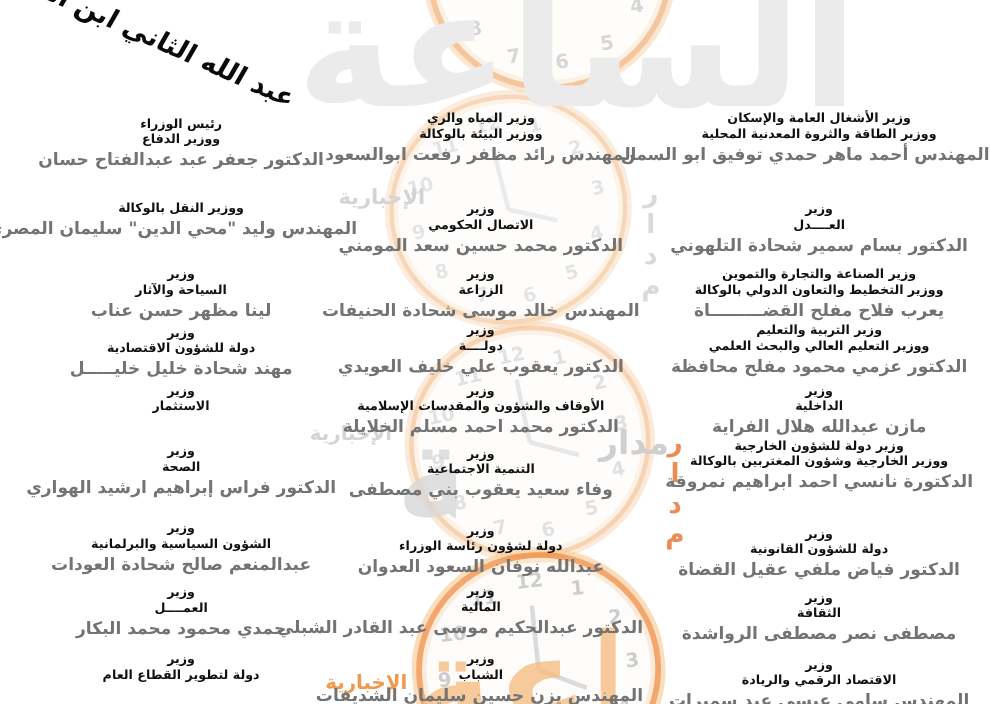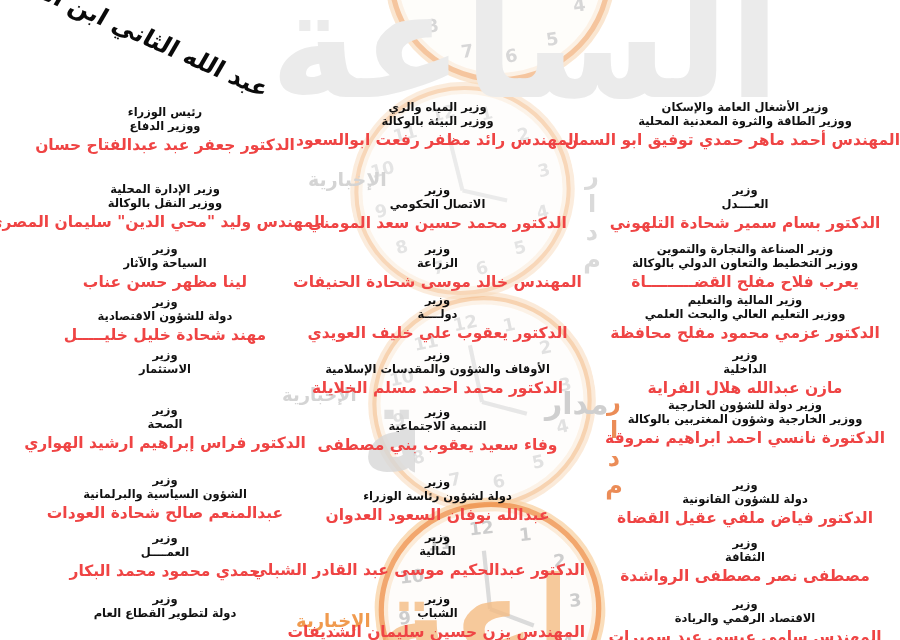--- a/index.html
+++ b/index.html
@@ -21,21 +21,21 @@
   
   .col{position:absolute;top:0;height:522px;z-index:10;}
   #col-right{left:590px;width:310px;}
   #col-middle{left:290px;width:295px;}
   #col-left{left:5px;width:320px;}
   .entry{position:absolute;right:0;left:0;text-align:center;}
   .entry .t{
     font-size:11.5px;font-weight:bold;line-height:14px;color:#101010;white-space:nowrap;
   }
   .entry .n{
-    font-size:15.5px;font-weight:bold;margin-top:3px;color:#ef4444;white-space:nowrap;
+    font-size:15.5px;font-weight:bold;margin-top:3px;color:#737373;white-space:nowrap;
   }
   #signature{
     position:absolute;left:28px;top:26px;width:250px;z-index:10;
     transform:rotate(24deg) skewX(-6deg);transform-origin:center;
     font-size:24px;font-weight:bold;color:#0a0a0a;text-align:center;white-space:nowrap;
   }
 </style>
 </head>
 <body>
 
@@ -152,21 +152,21 @@
       <div class="t">وزير</div>
       <div class="t">العــــدل</div>
       <div class="n">الدكتور بسام سمير شحادة التلهوني</div>
     </div>
     <div class="entry" style="top: 242px;">
       <div class="t">وزير الصناعة والتجارة والتموين</div>
       <div class="t">ووزير التخطيط والتعاون الدولي بالوكالة</div>
       <div class="n">يعرب فلاح مفلح القضـــــــــاة</div>
     </div>
     <div class="entry" style="top: 293px;">
-      <div class="t">وزير المالية والتعليم</div>
+      <div class="t">وزير التربية والتعليم</div>
       <div class="t">ووزير التعليم العالي والبحث العلمي</div>
       <div class="n">الدكتور عزمي محمود مفلح محافظة</div>
     </div>
     <div class="entry" style="top: 348px;">
       <div class="t">وزير</div>
       <div class="t">الداخلية</div>
       <div class="n">مازن عبدالله هلال الفراية</div>
     </div>
     <div class="entry" style="top: 398px;">
       <div class="t">وزير دولة للشؤون الخارجية</div>
@@ -236,21 +236,20 @@
       <div class="n">المهندس يزن حسين سليمان الشديفات</div>
     </div>
   </div>
 <div class="col" id="col-left">
     <div class="entry" style="top: 105px;">
       <div class="t">رئيس الوزراء</div>
       <div class="t">ووزير الدفاع</div>
       <div class="n">الدكتور جعفر عبد عبدالفتاح حسان</div>
     </div>
     <div class="entry" style="top: 182px;">
-      <div class="t">وزير الإدارة المحلية</div>
       <div class="t">ووزير النقل بالوكالة</div>
       <div class="n">المهندس وليد "محي الدين" سليمان المصري</div>
     </div>
     <div class="entry" style="top: 242px;">
       <div class="t">وزير</div>
       <div class="t">السياحة والآثار</div>
       <div class="n">لينا مظهر حسن عناب</div>
     </div>
     <div class="entry" style="top: 295px;">
       <div class="t">وزير</div>

